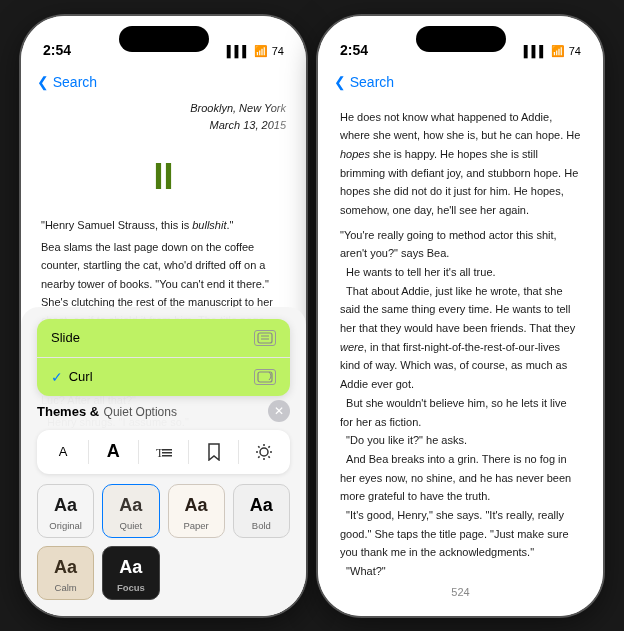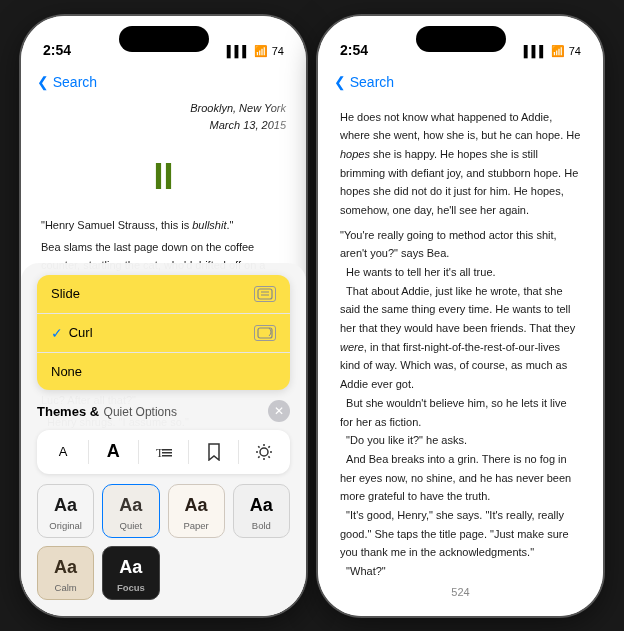--- a/index.html
+++ b/index.html
@@ -131,23 +131,23 @@
       position: absolute;
       bottom: 0;
       left: 0;
       right: 0;
       background: rgba(245,245,245,0.97);
       border-radius: 18px 18px 0 0;
       padding: 12px 16px 16px;
       z-index: 200;
     }
     .slide-menu {
-      background: #fde047;
+      background: #bef264;
       border-radius: 12px;
-      margin-bottom: 10px;
+      margin-bottom: 4px;
       overflow: hidden;
       box-shadow: 0 2px 8px rgba(0,0,0,0.12);
     }
     .slide-menu-item {
       display: flex;
       align-items: center;
       justify-content: space-between;
       padding: 11px 14px;
       font-size: 13px;
       color: #000;
@@ -356,24 +356,20 @@
             <div style="display:flex;align-items:center">
               <span class="check">✓</span>
               <span>Curl</span>
             </div>
             <div class="slide-menu-icon">
               <svg width="16" height="12" viewBox="0 0 16 12">
                   <rect x="1" y="1" width="14" height="10" rx="2" fill="none" stroke="#888" stroke-width="1.2"></rect>
                   <path d="M12 1 Q16 5 12 9" fill="none" stroke="#888" stroke-width="1"></path>
                 </svg>
             </div>
-          </div>
-          <div class="slide-menu-item">
-            <span>None</span>
-            <div style="width:22px"></div>
           </div>
         </div>
 
         <div class="themes-header">
           <div>
             <span class="themes-title">Themes &amp;</span>
             <span class="themes-title" style="font-weight:400;font-size:12px;color:#555;"> Quiet Options</span>
           </div>
           <div class="close-btn">✕</div>
         </div>

